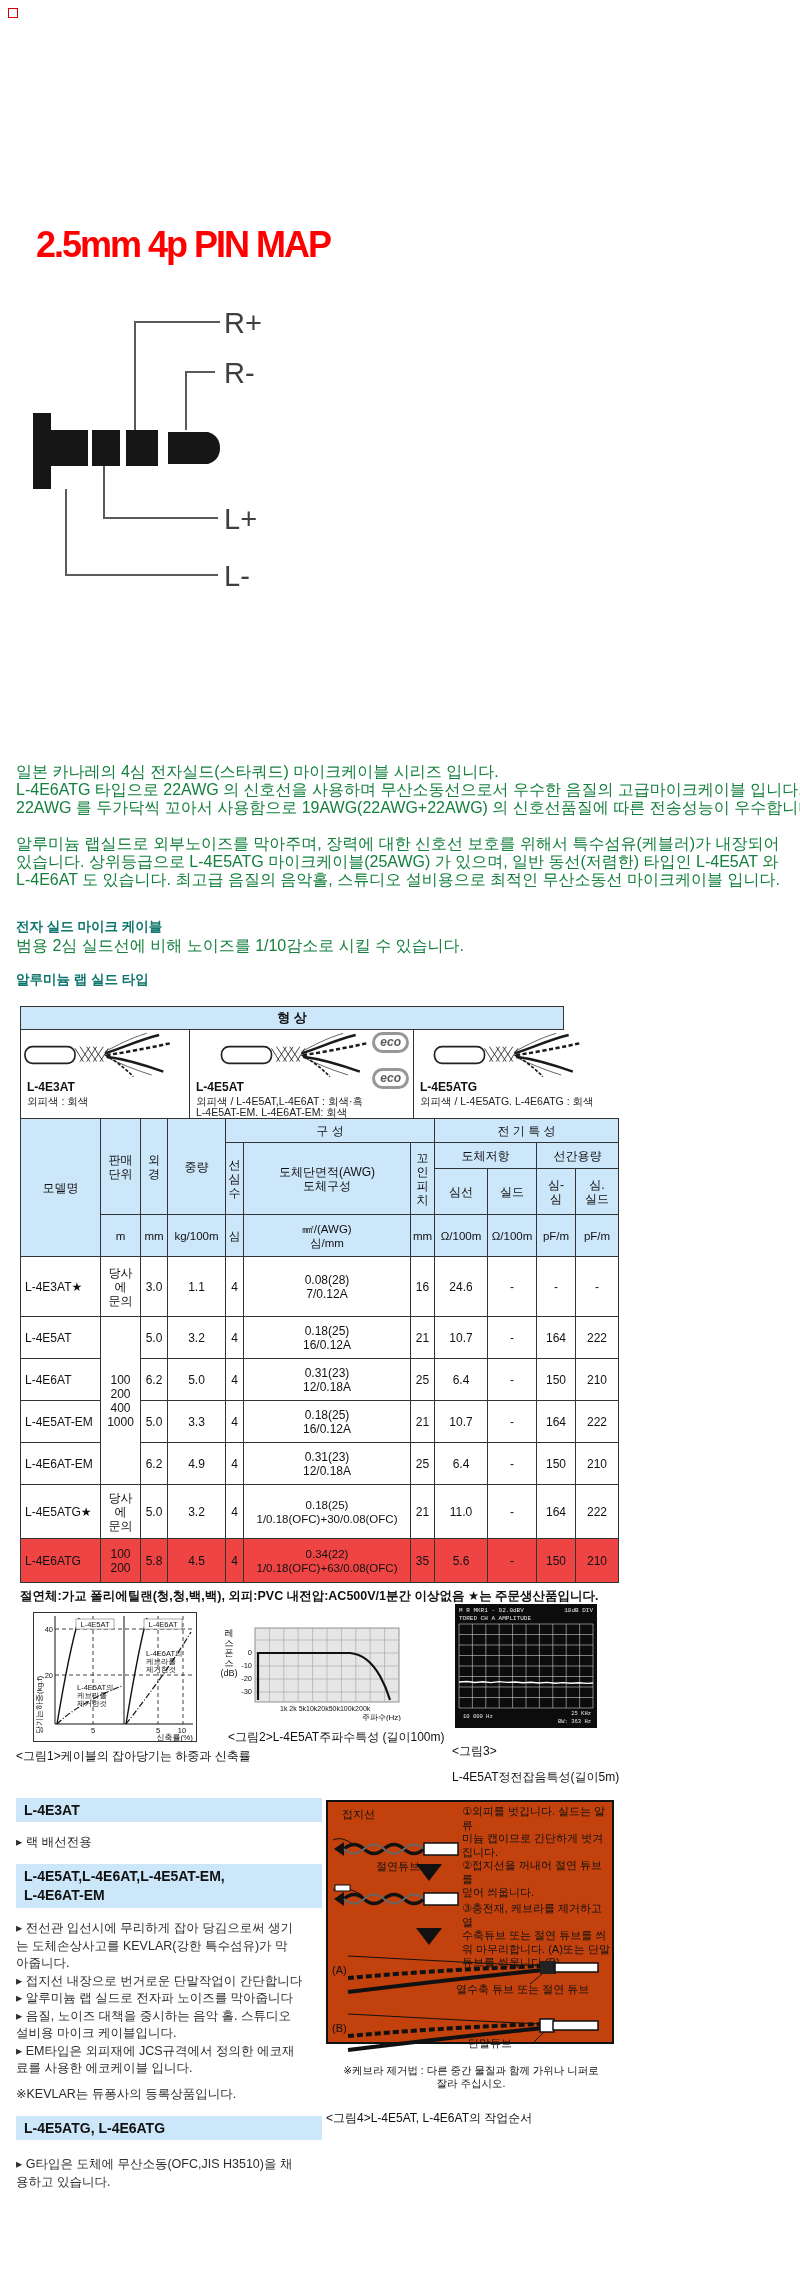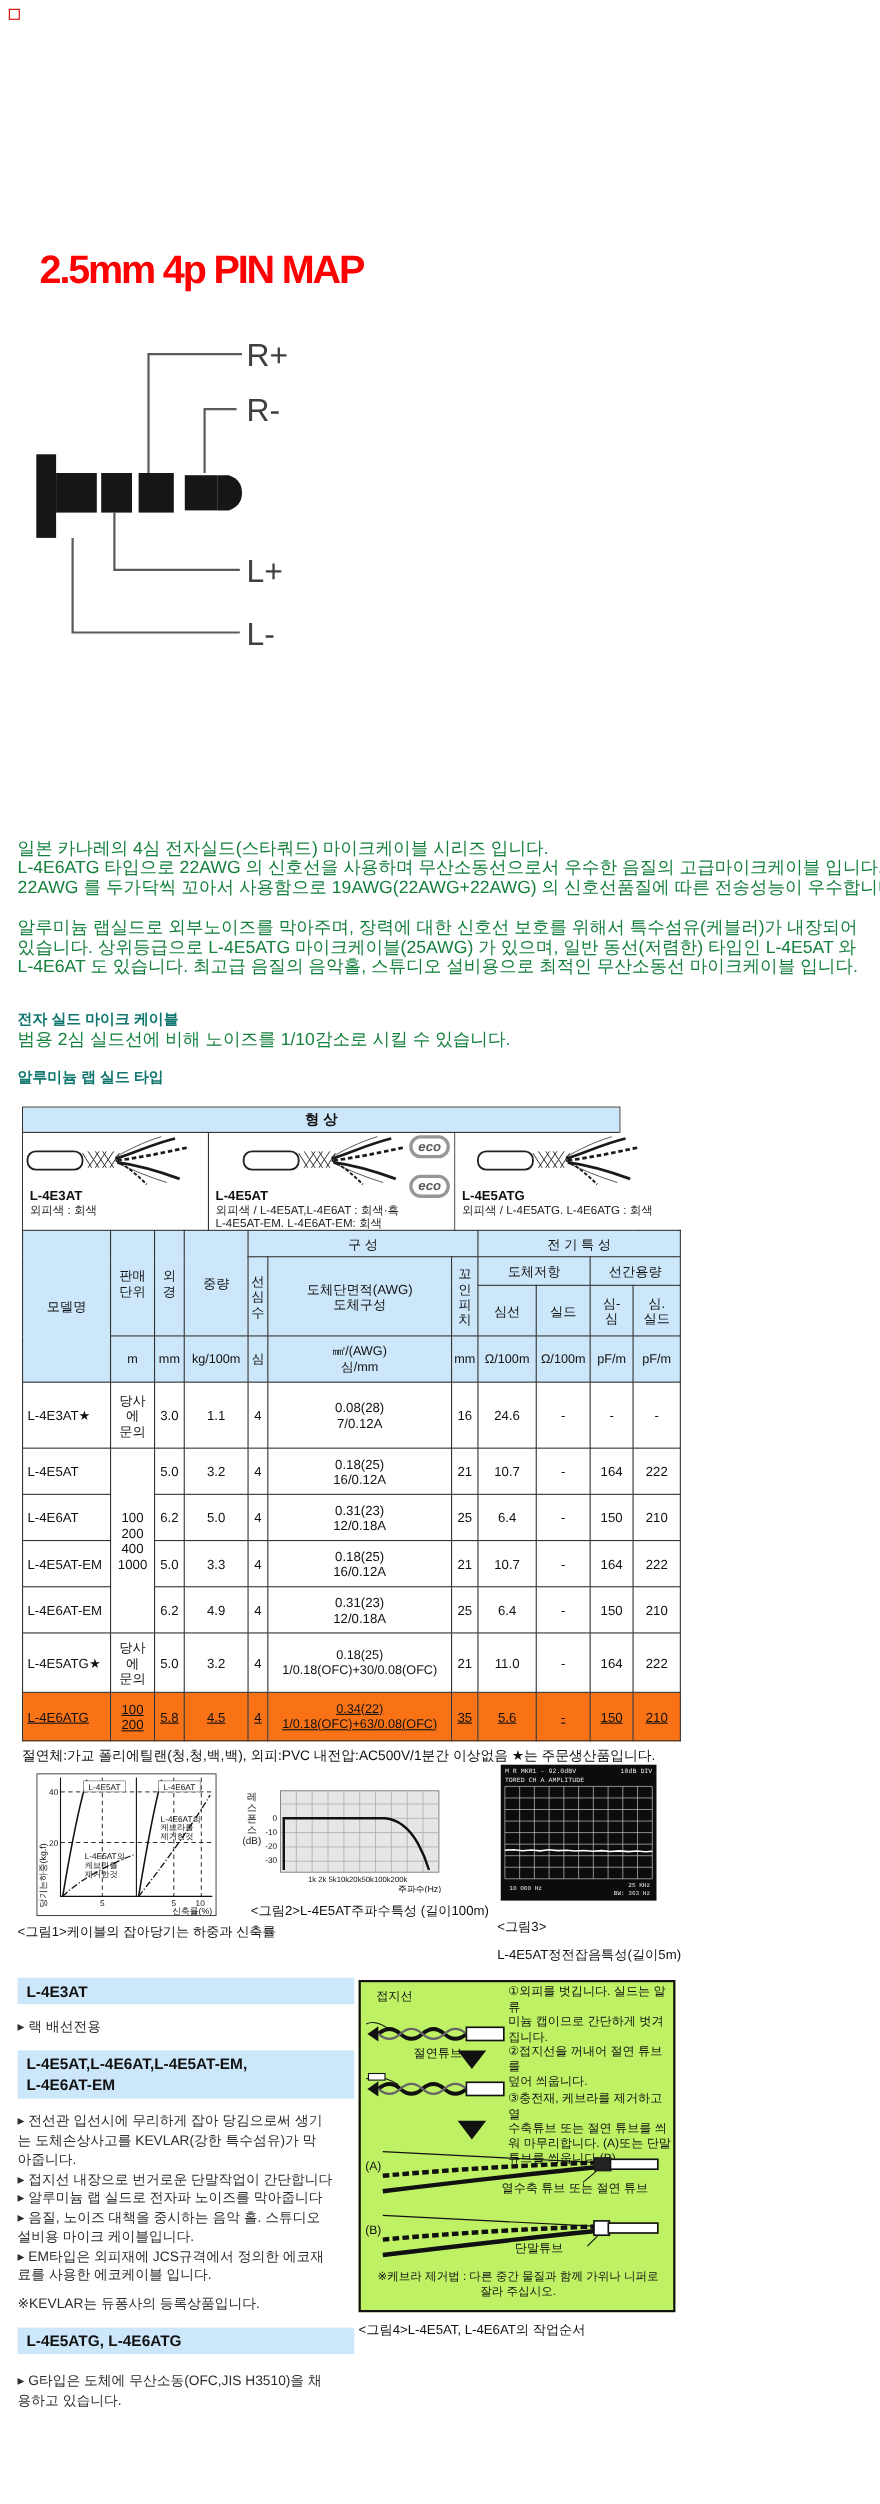--- a/index.html
+++ b/index.html
@@ -24,30 +24,30 @@
   .cell-cap{position:absolute;left:6px;top:66px;font-size:10.5px;line-height:11px;color:#222;}
   .eco{position:absolute;display:inline-block;padding:0 5px;height:15px;line-height:14px;border:3px solid #979797;border-radius:11px;font-weight:bold;font-style:italic;font-size:12px;color:#5a5a5a;background:#fff;}
   
   table.spec{position:absolute;left:20px;top:1118px;width:598px;border-collapse:collapse;table-layout:fixed;font-size:12px;color:#111;}
   table.spec td{border:1px solid #333;text-align:center;vertical-align:middle;padding:1px 1px;white-space:pre-line;line-height:14px;}
   table.spec td.hd{background:#cce6fa;}
   table.spec td.model{text-align:left;padding-left:4px;}
   table.spec td.small{font-size:11.5px;}
   tr.h1{height:24px;} tr.h2{height:26px;} tr.h3{height:46px;} tr.h4{height:42px;}
   tr.r{height:42px;} tr.r1{height:60px;} tr.r6{height:54px;} tr.r7{height:44px;}
-  tr.gray td{background:#f97316;text-decoration:underline;}
-  .footnote{left:20px;top:1588px;font-size:12.5px;color:#111;}
+  tr.gray td{background:#ef4444;}
+  .footnote{left:20px;top:1588px;font-size:12.5px;color:#111;font-weight:bold;}
   
   .fig-cap{font-size:12px;color:#111;}
   .ann{font-size:7.5px;line-height:8px;color:#111;}
   .ylab2{left:219px;top:1628px;width:20px;font-size:9px;line-height:10px;text-align:center;color:#111;}
   
   .bluebar{left:16px;width:306px;background:#cce6fa;font-size:14px;font-weight:bold;color:#111;padding-left:8px;box-sizing:border-box;}
   .bullets{font-size:12.5px;line-height:17.5px;color:#2d2d2d;}
-  .stepbox{left:326px;top:1800px;width:288px;height:302px;border:2px solid #111;box-sizing:border-box;background:#bef264;}
+  .stepbox{left:326px;top:1800px;width:288px;height:244px;border:2px solid #111;box-sizing:border-box;background:#c2410c;}
   .stepbox .lbl{position:absolute;font-size:11px;color:#111;}
   .stepbox .step{position:absolute;font-size:11px;line-height:13.5px;color:#111;}
   .dn-arrow{position:absolute;width:0;height:0;border-left:13px solid transparent;border-right:13px solid transparent;border-top:17px solid #111;}
   .remnote{position:absolute;left:8px;top:262px;width:270px;font-size:10.5px;line-height:13px;text-align:center;color:#111;}
 </style>
 </head>
 <body>
 
 <div id="page">
 

